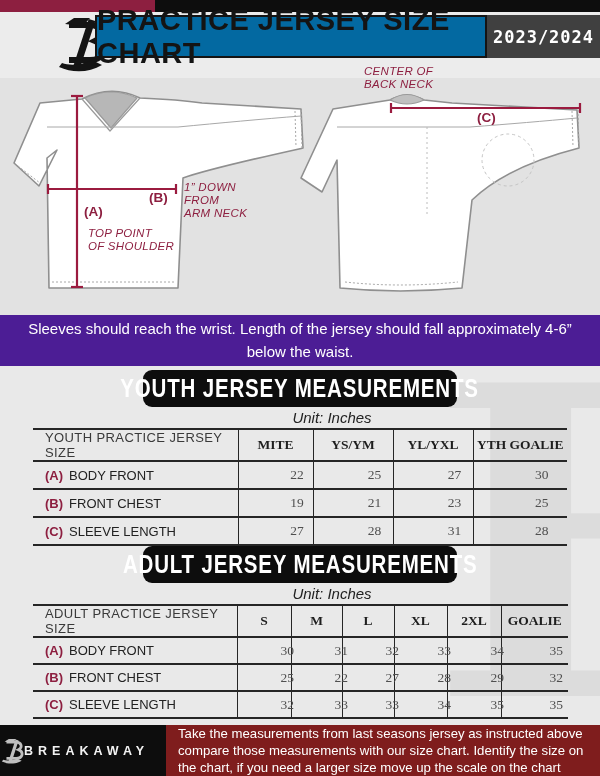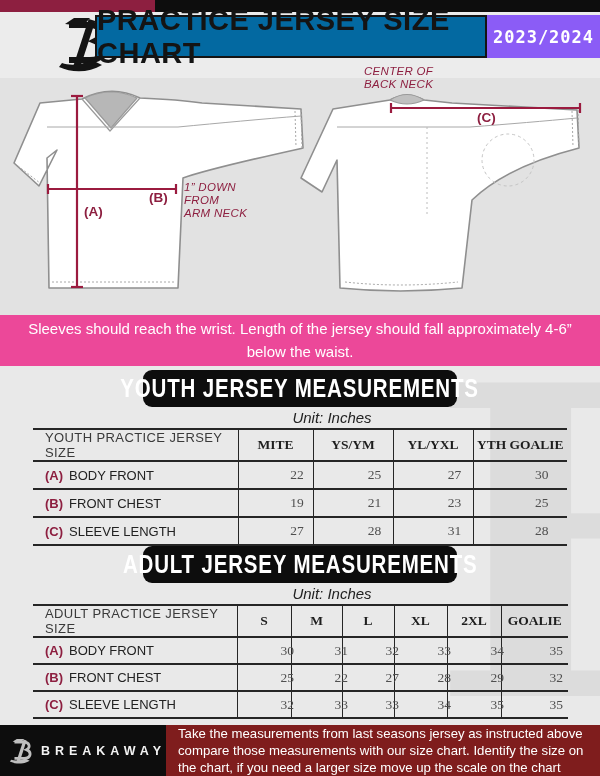--- a/index.html
+++ b/index.html
@@ -14,35 +14,35 @@
   
   .header-band{top:12px;left:0;width:600px;height:66px;background:#ececec;}
   .brand-logo{top:15px;left:55px;width:52px;height:58px;}
   .title-box{
     top:15px;left:95px;width:392px;height:43px;background:#0369a1;
     border:2px solid #141414;box-sizing:border-box;
     display:flex;align-items:center;justify-content:center;
     font-weight:bold;font-size:29px;letter-spacing:.5px;color:#141414;
   }
   .year-box{
-    top:15px;left:487px;width:113px;height:43px;background:#8b5cf6;
+    top:15px;left:487px;width:113px;height:43px;background:#404040;
     display:flex;align-items:center;justify-content:center;
     color:#fff;font-family:"DejaVu Sans Mono",monospace;
     font-weight:bold;font-size:17px;letter-spacing:1px;
   }
   
   .band-diagram{top:78px;left:0;width:600px;height:237px;background:#e2e2e2;}
   .diagram-layer{top:62px;left:0;width:600px;height:253px;}
   .diagram-layer svg{position:absolute;top:0;left:0;}
   .anno{position:absolute;color:#8d1f40;line-height:13px;}
   .anno-key{font-weight:bold;font-size:13.5px;font-style:normal;}
   .anno-text{font-style:italic;font-size:11.5px;letter-spacing:.3px;}
   
   .notice{
-    top:315px;left:0;width:600px;height:51px;background:#ec4899;
+    top:315px;left:0;width:600px;height:51px;background:#4c1d95;
     display:flex;align-items:center;justify-content:center;text-align:center;
     color:#fff;font-size:15px;line-height:1.5;
   }
   .notice span{display:block;max-width:545px;}
   
   .section-banner{
     left:50%;width:314px;height:37px;margin-left:-157px;background:#0d0d0d;
     border-radius:9px;display:flex;align-items:center;justify-content:center;
     color:#fff;
   }
@@ -70,21 +70,21 @@
   .at tr.hd{height:29px;}
   
   .watermark{
     top:330px;left:430px;font-size:430px;font-weight:bold;
     color:rgba(60,60,60,0.07);line-height:1;z-index:0;
     font-family:"DejaVu Serif",serif;
   }
   .content{z-index:1;}
   
   .footer{top:725px;left:0;width:600px;height:51px;background:#0d0d0d;display:flex;}
-  .footer-brand{width:166px;flex:none;display:flex;align-items:center;justify-content:flex-end;gap:9px;}
+  .footer-brand{width:166px;flex:none;display:flex;align-items:center;justify-content:flex-start;}
   .footer-brand svg{width:24px;height:28px;}
   .footer-brand-name{color:#f2f2f2;font-weight:bold;font-size:12.5px;letter-spacing:5px;}
   .footer-note{
     flex:1;background:#7f1d1d;color:#fff;font-size:13.2px;line-height:1.3;
     padding:6px 10px 6px 12px;box-sizing:border-box;display:flex;align-items:center;
   }
 </style>
 </head>
 <body>
 
@@ -156,20 +156,24 @@
       <div>BACK NECK</div>
   </div>
   <div class="anno anno-key" style="left:477px;top:49px;">(C)</div>
   <div class="anno anno-key" style="left:149px;top:129px;">(B)</div>
   <div class="anno anno-text" style="left:184px;top:119px;">
     <div>1” DOWN</div>
       <div>FROM</div>
       <div>ARM NECK</div>
   </div>
   <div class="anno anno-key" style="left:84px;top:143px;">(A)</div>
+  <div class="anno anno-text" style="left:88px;top:165px;">
+    <div>TOP POINT</div>
+      <div>OF SHOULDER</div>
+  </div>
 </div>
 
 <div class="abs notice content">
   <span>Sleeves should reach the wrist. Length of the jersey should fall approximately 4-6” below the waist.</span>
 </div>
 
 <div class="abs section-banner content" style="top:370px;">
   <span>YOUTH JERSEY MEASUREMENTS</span>
 </div>
 <div class="abs unit content" style="top:409px;">Unit: Inches</div>

